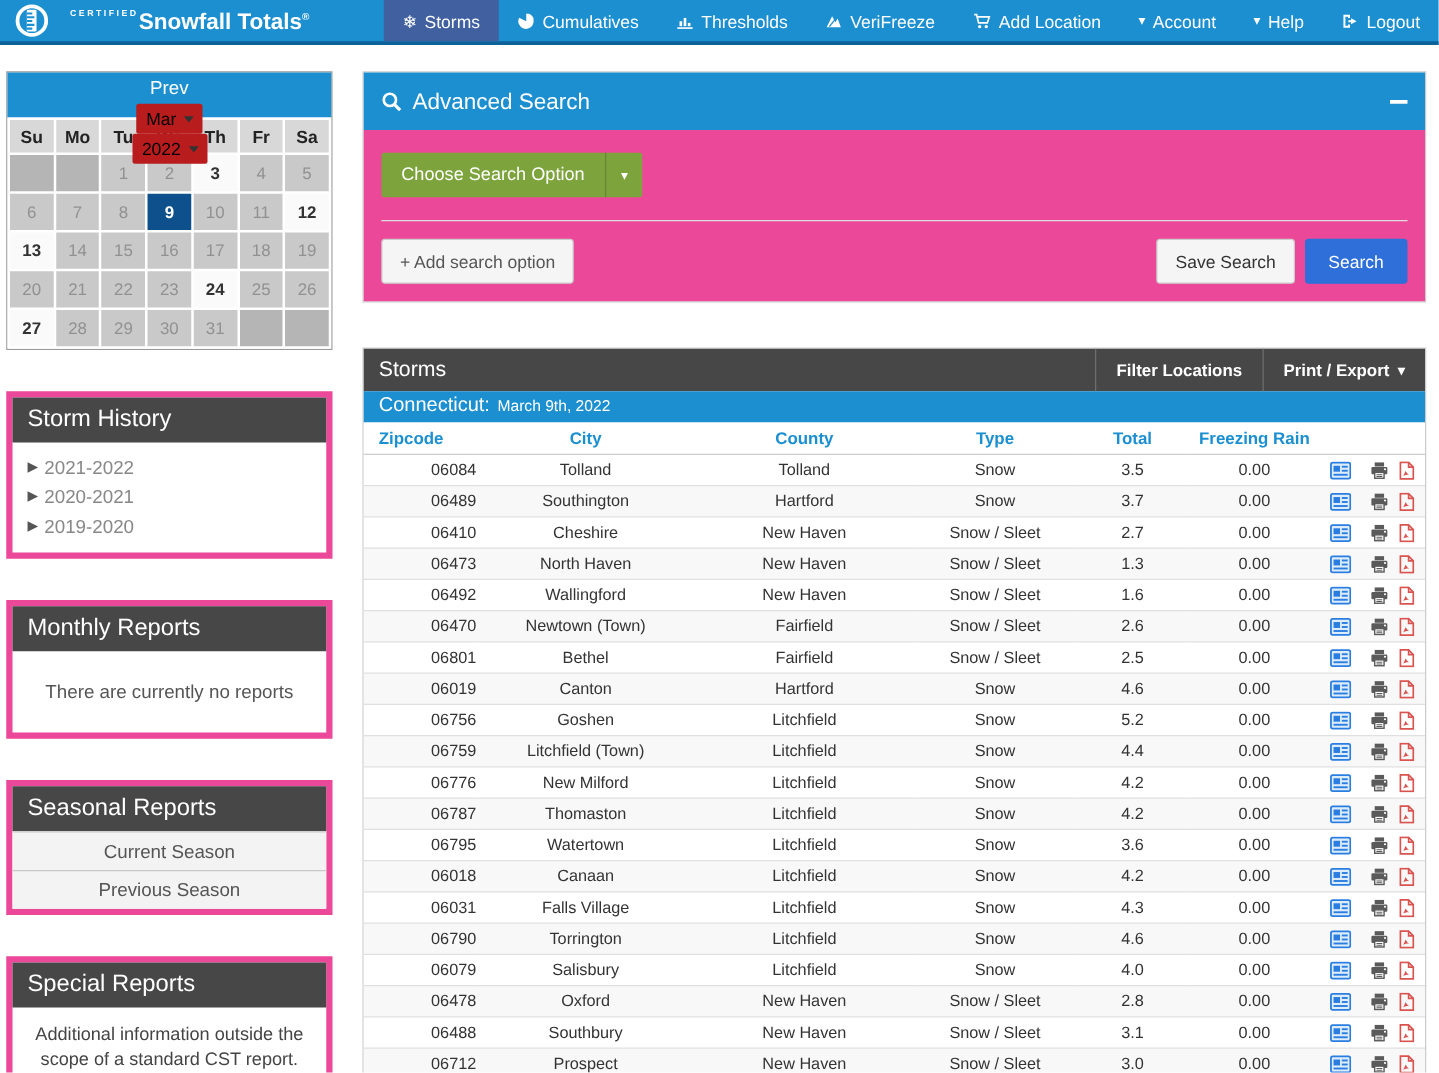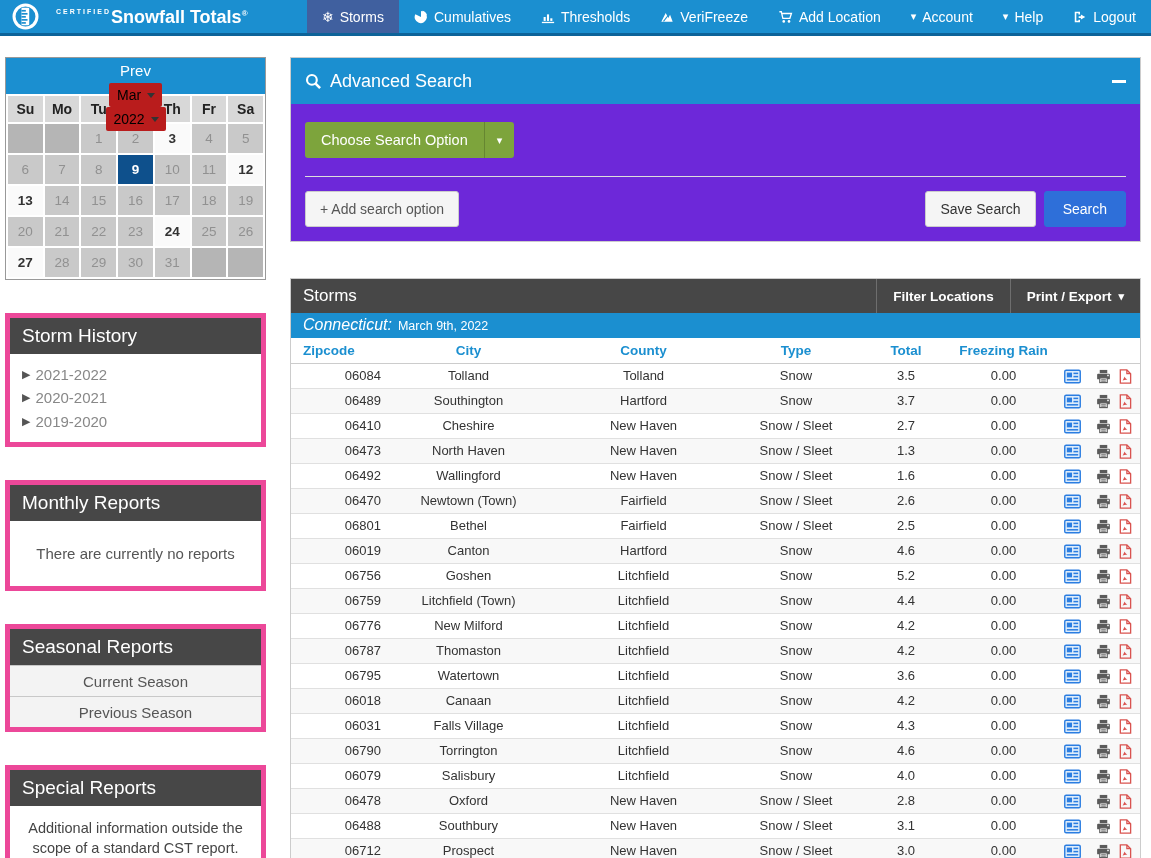--- a/index.html
+++ b/index.html
@@ -65,21 +65,21 @@
   .sp-text { color:#444; font-size:14.5px; line-height:1.35; }
   .sp-btn { display:block; margin:11px auto 2px; background:#2e6fd9; color:#fff; border:none;
     border-radius:3px; font-size:15px; font-family:inherit; padding:8px 16px; cursor:pointer; }
 
   
   .adv-panel { border:1px solid #ccc; }
   .adv-head { background:#1b8fd0; color:#fff; height:46px; display:flex; align-items:center;
     padding:0 14px; gap:8px; }
   .adv-title { font-size:18px; }
   .adv-collapse { margin-left:auto; width:14px; height:3px; background:#fff; cursor:pointer; }
-  .adv-body { padding:18px 14px 14px; background:#6d28d9; }
+  .adv-body { padding:18px 14px 14px; background:#ec4899; }
   .green-split { display:inline-flex; border-radius:3px; overflow:hidden; cursor:pointer; }
   .green-main { background:#7da43c; color:#fff; font-size:14.5px; padding:10px 16px; }
   .green-caret { background:#7da43c; color:#fff; padding:10px 12px; font-size:11px;
     border-left:1px solid rgba(0,0,0,.18); display:flex; align-items:center; }
   .adv-divider { border:none; border-top:1px solid #ddd; margin:18px 0 14px; }
   .adv-foot { display:flex; align-items:center; }
   .btn-light { background:#f5f5f5; border:1px solid #ccc; color:#555; font-size:14px;
     font-family:inherit; padding:9px 14px; border-radius:3px; cursor:pointer; }
   .btn-save { margin-left:auto; margin-right:8px; color:#333; }
   .btn-search { background:#2e6fd9; border:1px solid #2e6fd9; color:#fff; font-size:14px;
@@ -87,21 +87,21 @@
 
   
   .storms-panel { border:1px solid #ccc; margin-top:36px; }
   .storms-head { background:#474747; color:#fff; height:34px; display:flex; align-items:stretch; }
   .storms-title { font-size:17px; display:flex; align-items:center; padding:0 12px; }
   .storms-head-btns { margin-left:auto; display:flex; }
   .head-btn { display:flex; align-items:center; padding:0 16px; font-size:13.5px; font-weight:bold;
     border-left:1px solid #6e6e6e; cursor:pointer; gap:7px; }
   .sub-bar { background:#1b8fd0; color:#fff; padding:3px 12px 4px; display:flex;
     align-items:baseline; gap:6px; }
-  .sub-state { font-size:16px;font-style:italic; }
+  .sub-state { font-size:16px; }
   .sub-date { font-size:12.5px; }
   table.storms { width:100%; border-collapse:collapse; table-layout:fixed; background:#fff; }
   col.c-zip{width:90px} col.c-city{width:175px} col.c-county{width:175px}
   col.c-type{width:130px} col.c-total{width:90px} col.c-fr{width:105px}
   thead th { color:#1b8fd0; font-size:13.5px; font-weight:bold; height:25px; text-align:center;
     border-bottom:1px solid #ccc; cursor:pointer; }
   thead th.h-zip { text-align:left; padding-left:12px; }
   tbody td { height:25px; font-size:13px; color:#333; text-align:center;
     border-bottom:1px solid #e0e0e0; overflow:hidden; white-space:nowrap; }
   tbody td.c-zip { text-align:right; padding-left:12px; }

